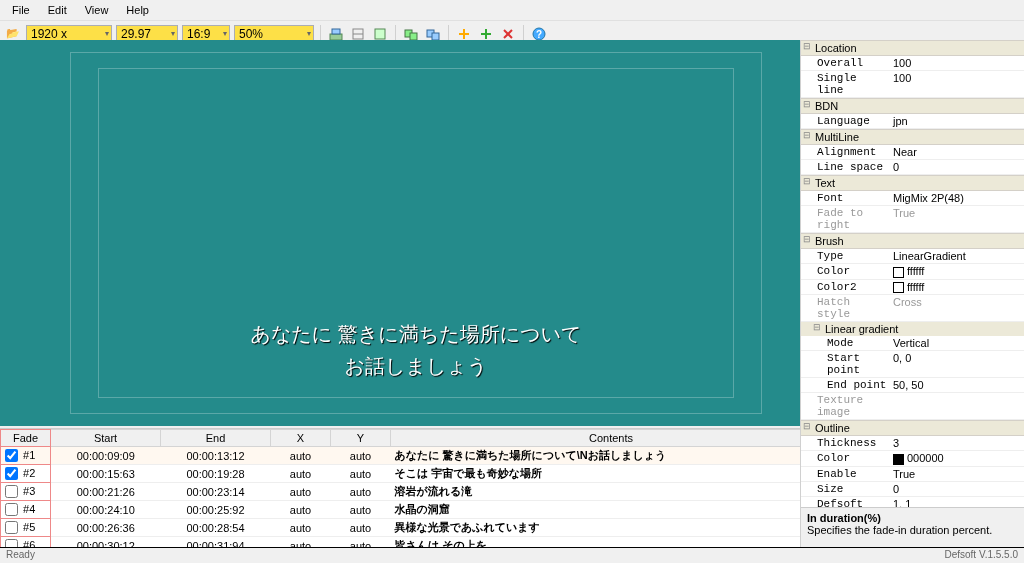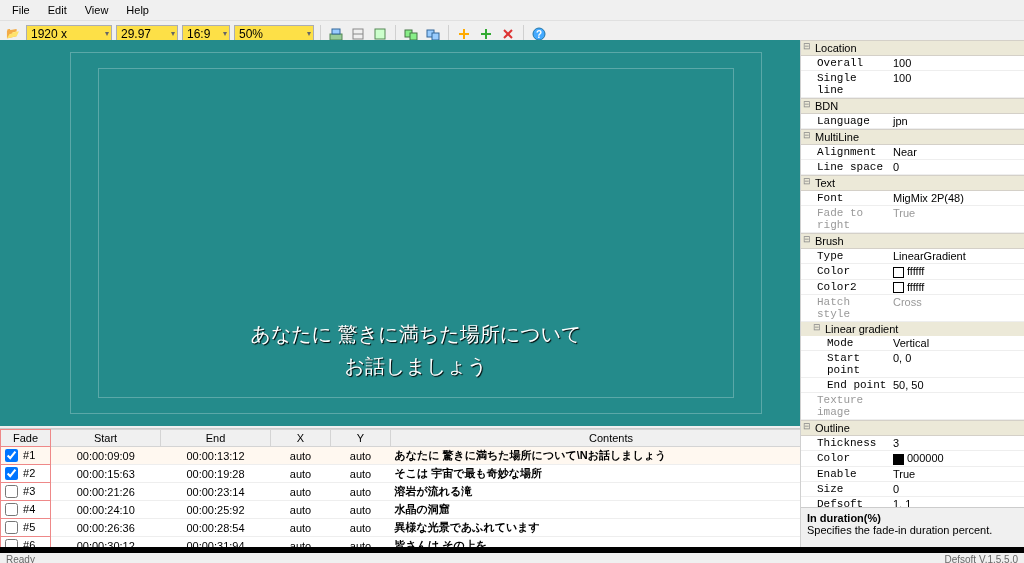--- a/index.html
+++ b/index.html
@@ -39,21 +39,21 @@
 .propgrid .row { display: flex; border-bottom: 1px solid #eee; }
 .propgrid .row .k { width: 88px; padding: 1px 2px 1px 16px; color: #000; font-family: Liberation Mono, monospace; }
 .propgrid .row .k.sub { padding-left: 26px; }
 .propgrid .row .k.gray { color: #999; }
 .propgrid .row .v { flex: 1; padding: 1px 4px; }
 .propgrid .row.hl { outline: 1px solid #e88; outline-offset: -1px; background: #fff8f8; }
 .propgrid .swatch { display: inline-block; width: 11px; height: 11px; border: 1px solid #000; vertical-align: middle; margin-right: 3px; }
 .propgrid .desc { border-top: 1px solid #ccc; background: #f0f0f0; padding: 4px 6px; height: 40px; }
 .propgrid .desc .title { font-weight: bold; }
 
-.statusbar { position: absolute; bottom: 0; left: 0; right: 0; height: 16px; background: #f0f0f0; border-top: 6px solid #000000; display: flex; justify-content: space-between; padding: 1px 6px; font-size: 10px; color: #666; }
+.statusbar { position: absolute; bottom: 0; left: 0; right: 0; height: 16px; background: #f0f0f0; border-top: 1px solid #000000; display: flex; justify-content: space-between; padding: 1px 6px; font-size: 10px; color: #666; }
 </style>
 </head>
 <body>
 
 <div class="menubar">
   <span>File</span>
   <span>Edit</span>
   <span>View</span>
   <span>Help</span>
 </div>

